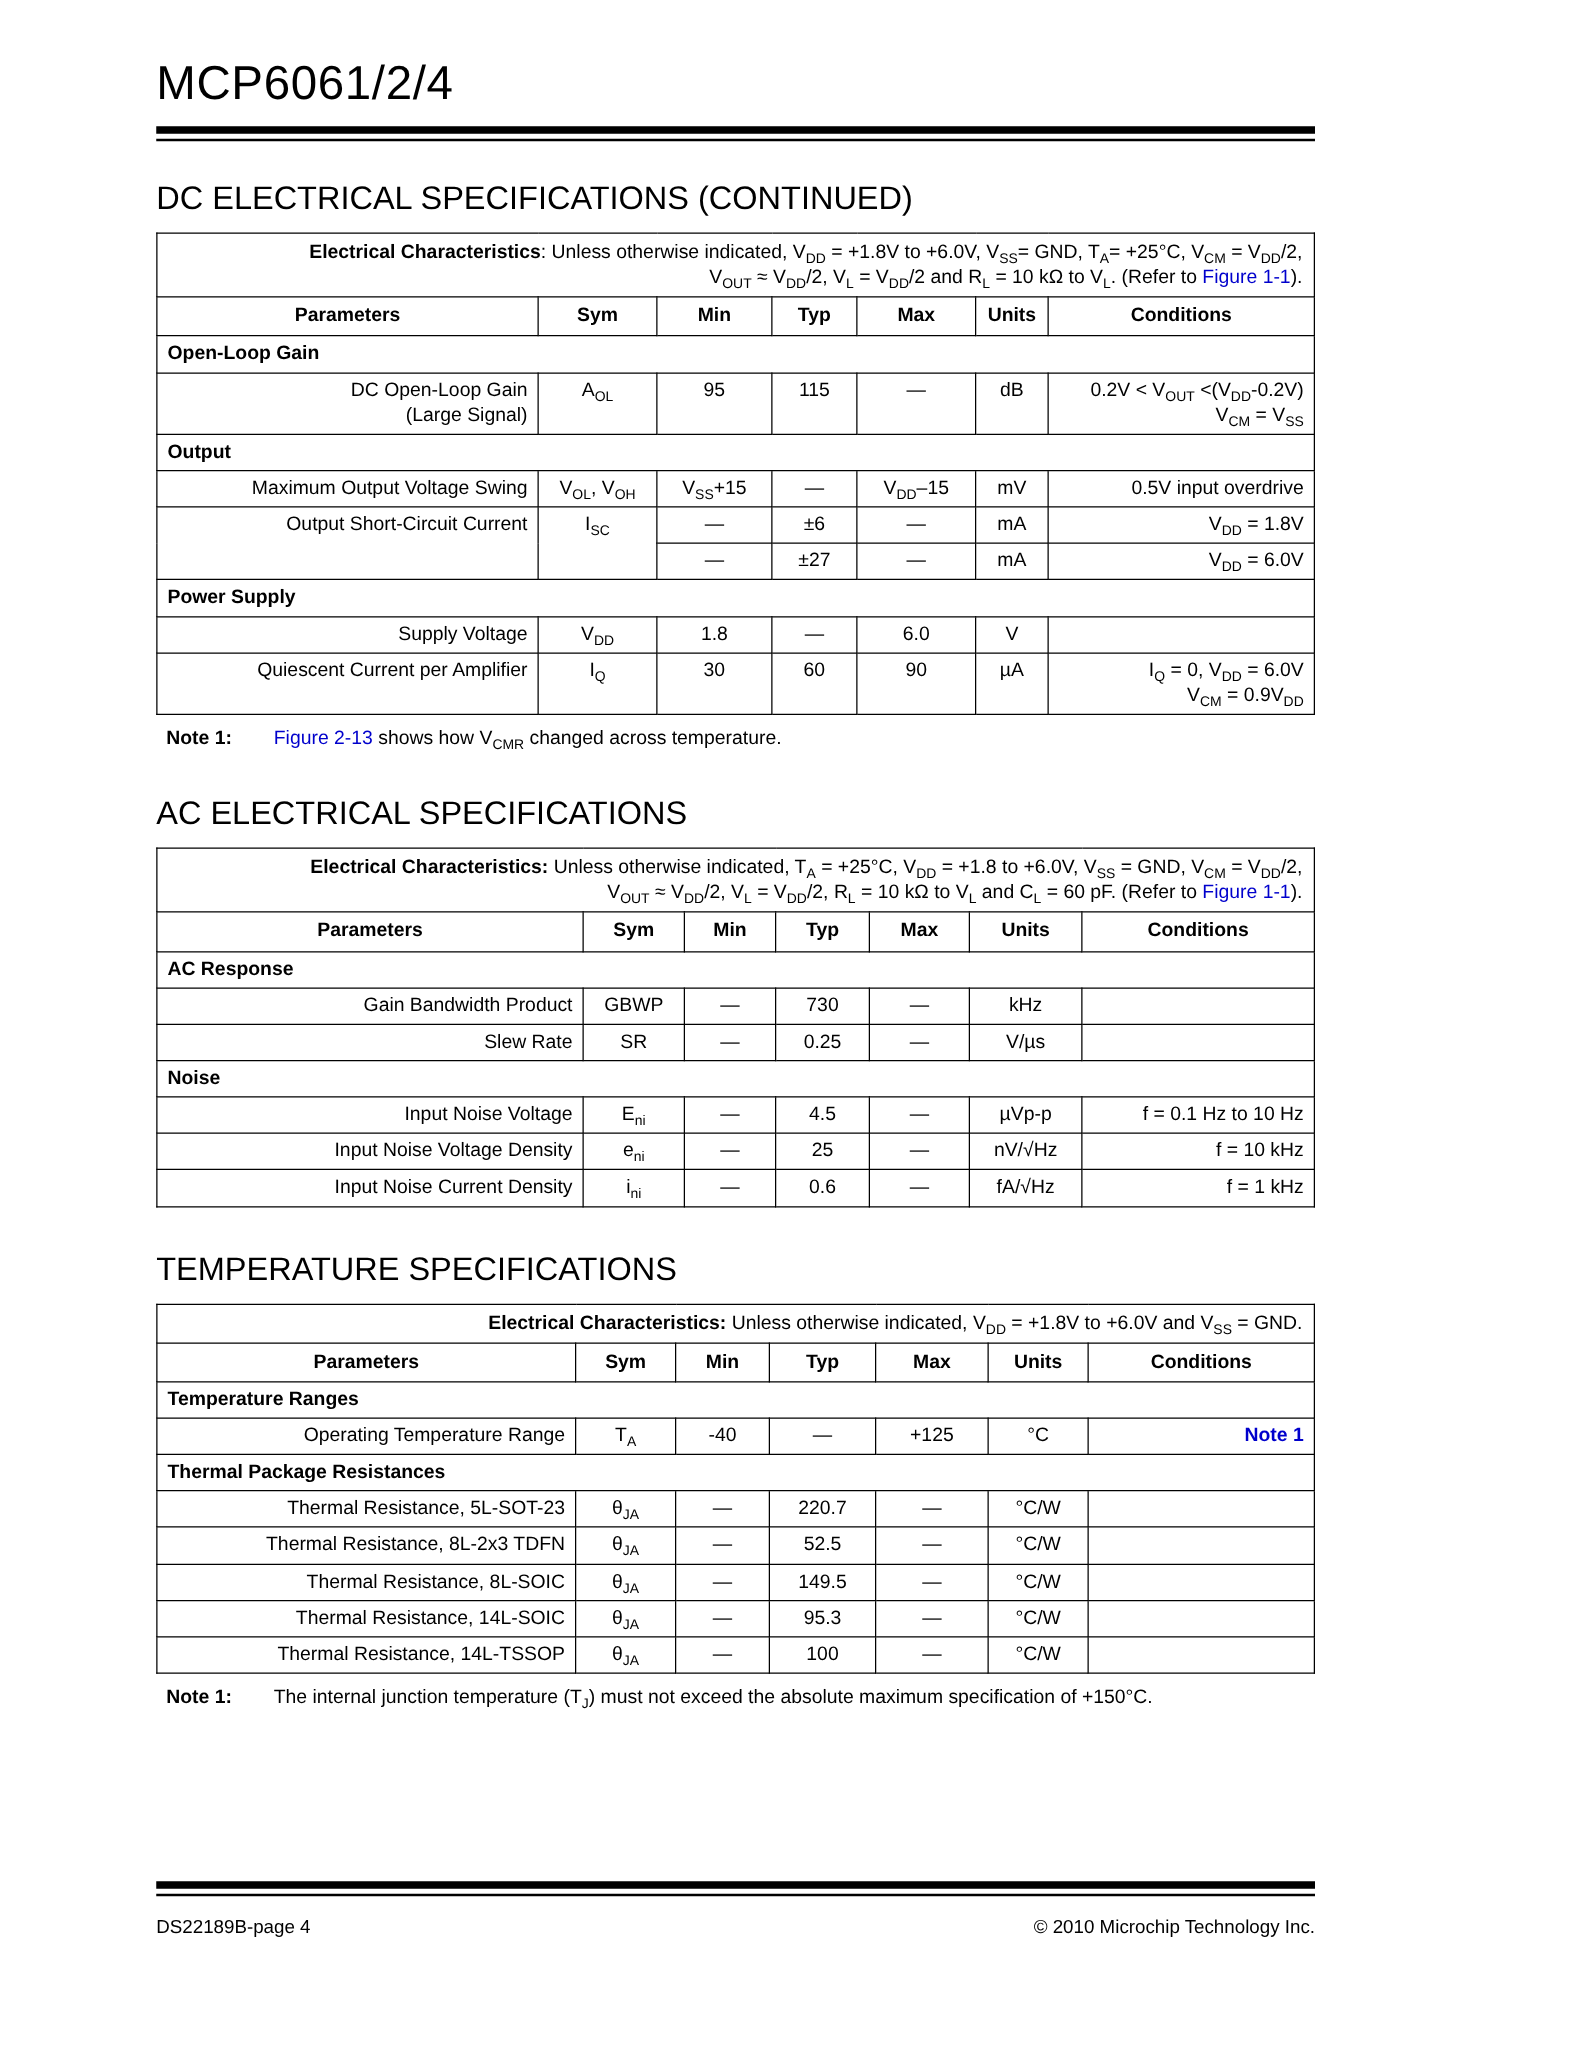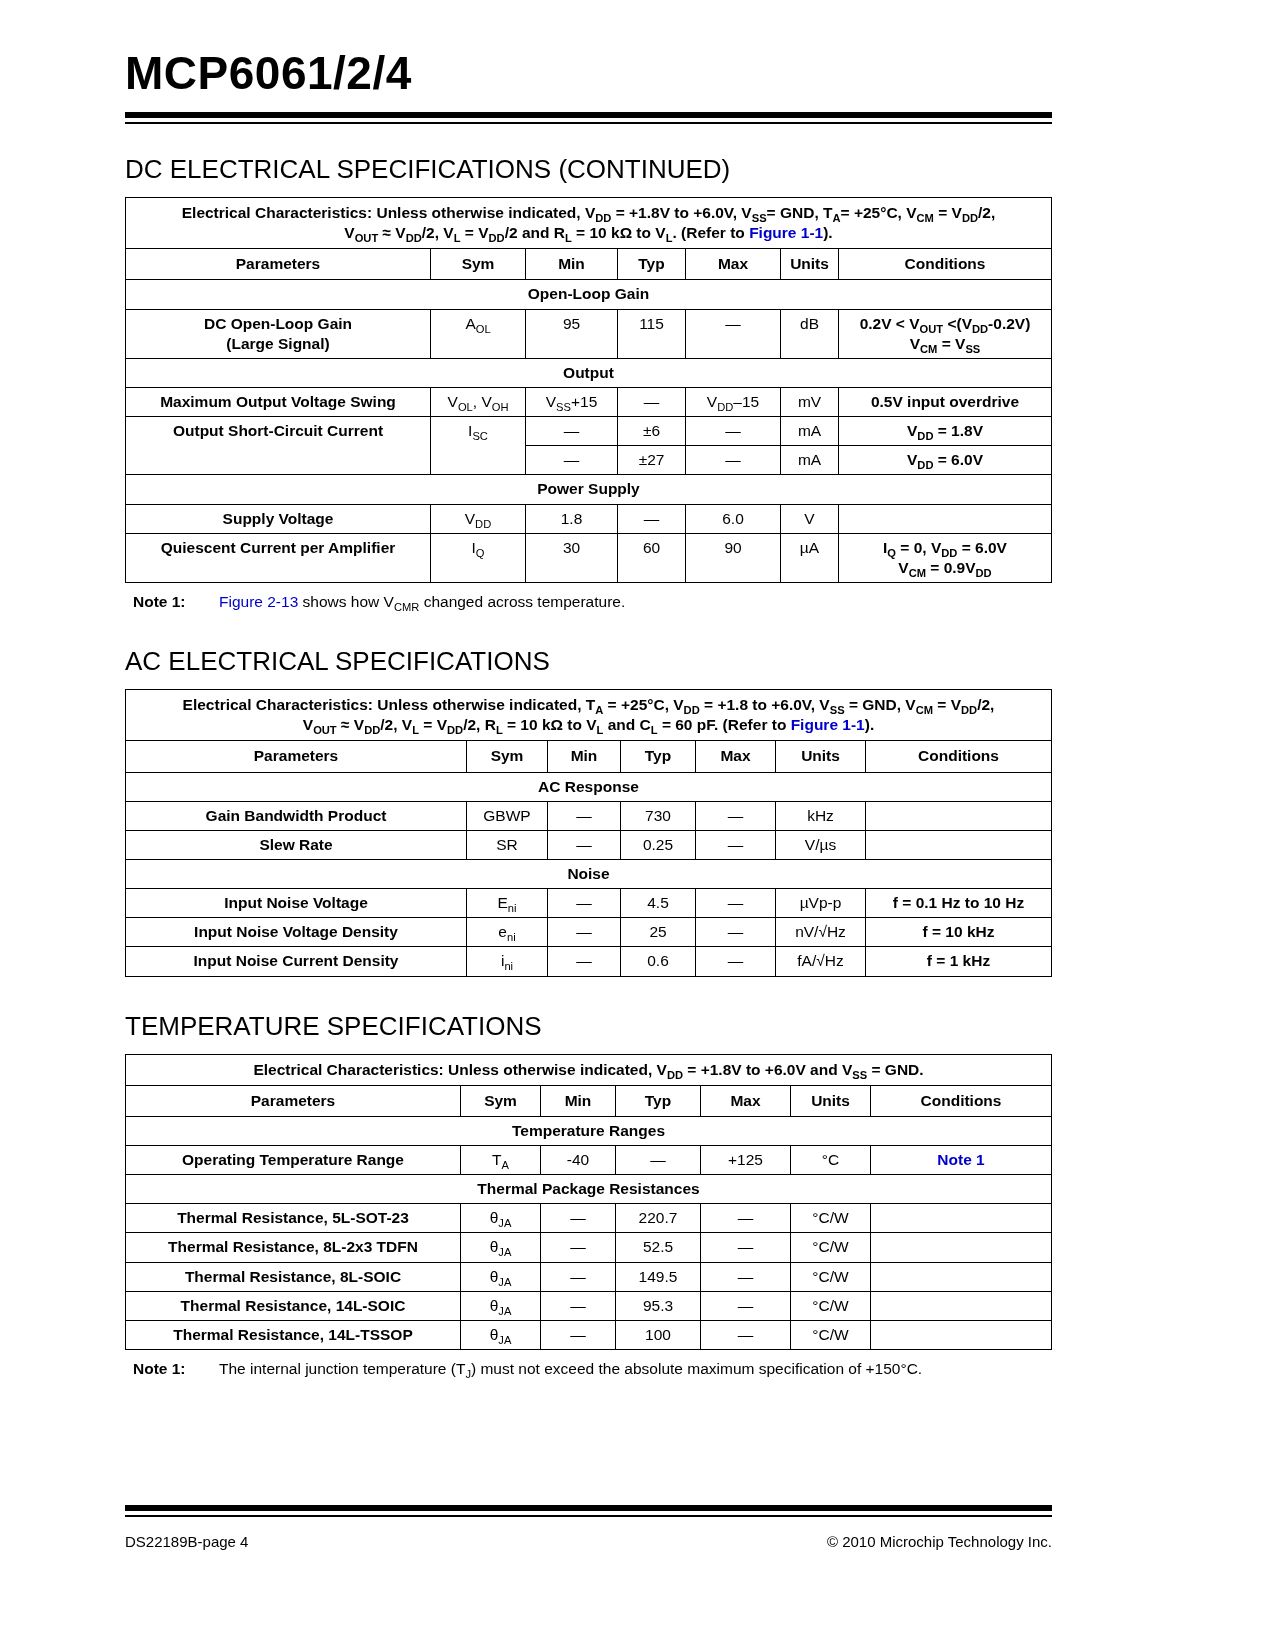--- a/index.html
+++ b/index.html
@@ -3,31 +3,31 @@
 <meta charset="utf-8">
 <style>
   html,body{margin:0;padding:0;background:#ffffff;}
   .page{
     width:1275px;min-height:1650px;box-sizing:border-box;
     padding:46px 223px 100px 125px;
     display:flex;flex-direction:column;
     background:#fff;color:#000;
     font-family:"Liberation Sans", sans-serif;
   }
-  .doc-title{font-size:46px;font-weight:700;letter-spacing:.5px;}
+  .doc-title{font-size:38px;font-weight:400;letter-spacing:.5px;}
   .rule{margin-top:12px;height:4px;border-top:6px solid #000;border-bottom:2px solid #000;}
   .section-heading{font-size:26px;font-weight:400;margin:34px 0 12px 0;}
   .section-heading.first{margin-top:30px;}
   table.spec{width:100%;border-collapse:collapse;font-size:15.5px;line-height:1.3;table-layout:fixed;}
   .spec td,.spec th{border:1px solid #000;padding:4px 8px;vertical-align:top;word-wrap:break-word;}
   .spec td.caption{padding:5px 9px;}
   .spec th{text-align:center;font-weight:700;padding:5px 4px;}
-  .spec tr.section-row td{font-weight:700;text-align:center;}
+  .spec tr.section-row td{font-weight:700;}
   .spec td.c{text-align:center;}
-  .spec td.l{text-align:center;font-weight:bold;}
+  .spec td.l{text-align:right;}
   sub{font-size:72%;line-height:0;}
   .doc-link{color:var(--link,#0000cc);}
   .note{display:flex;font-size:15.5px;margin:9px 0 0 8px;line-height:1.3;}
   .note-label{font-weight:400;flex:0 0 86px;}
   .note-text{flex:1;}
   .footer{margin-top:auto;}
   .footer-row{display:flex;justify-content:space-between;font-size:15px;margin-top:16px;}
 </style>
 </head>
 <body>

